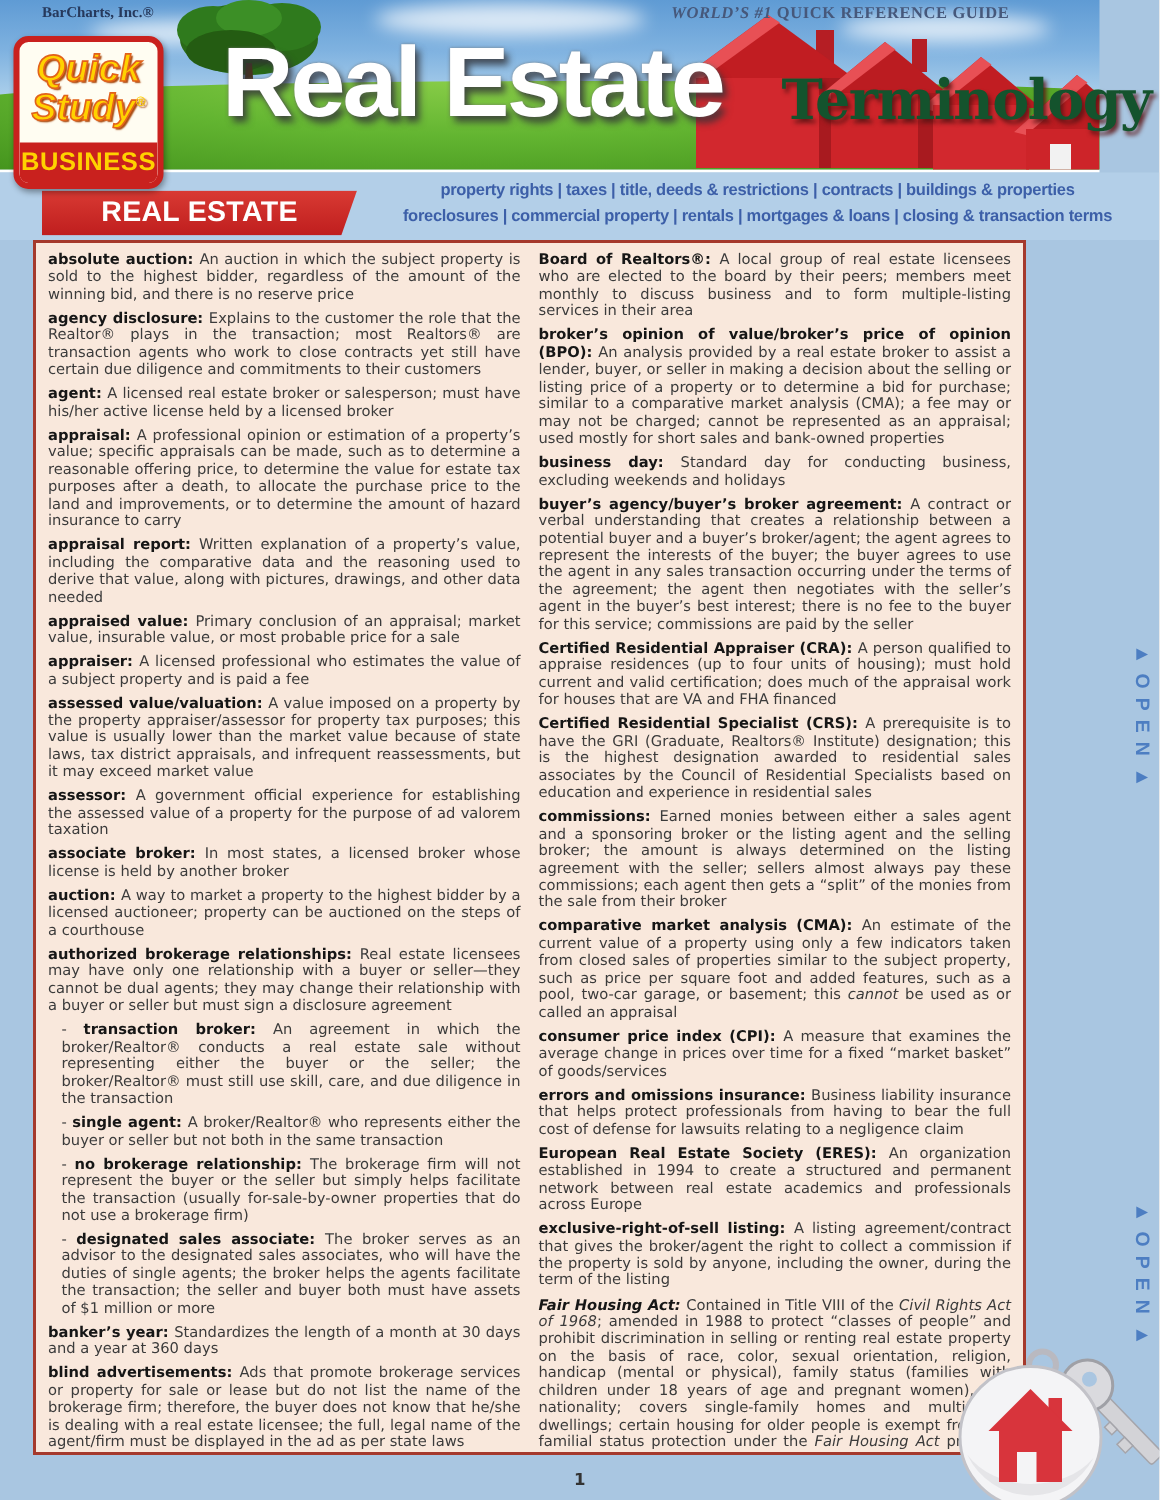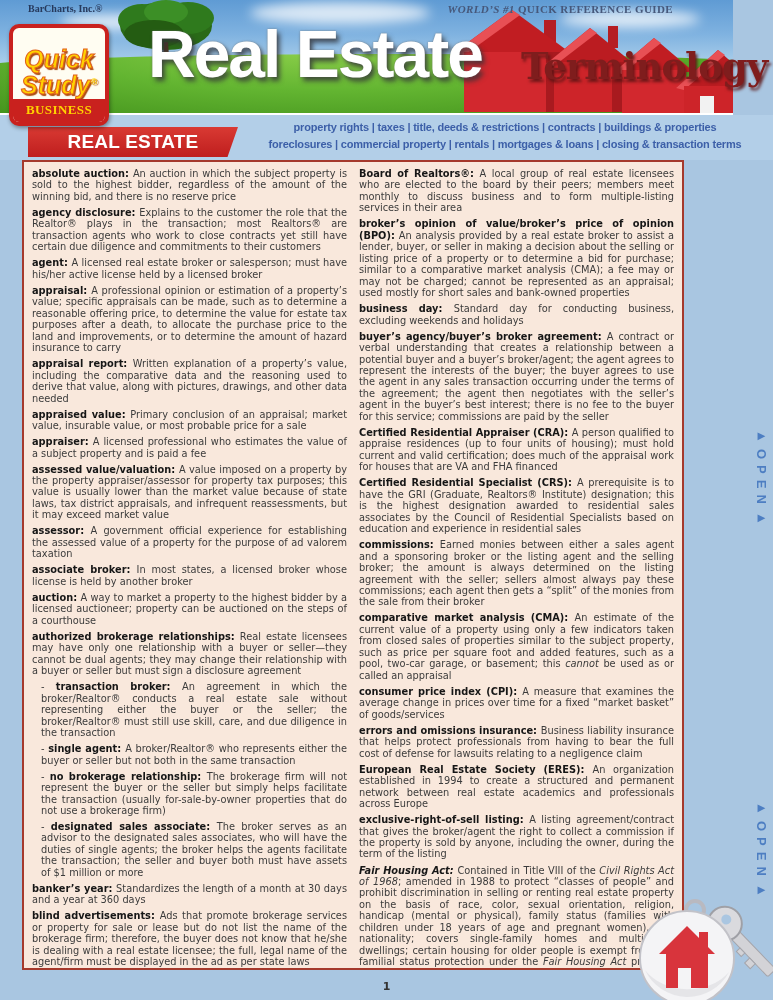--- a/index.html
+++ b/index.html
@@ -21,36 +21,36 @@
   .tree-svg{position:absolute;left:108px;top:0px;}
   .houses-svg{position:absolute;right:0;top:4px;}
   .publisher{position:absolute;left:28px;top:3px;font-size:10px;font-weight:bold;color:#26395c;
              font-family:"Liberation Serif",serif;}
   .tagline{position:absolute;left:0;right:60px;top:3px;text-align:right;font-size:11px;
            font-weight:bold;color:#46587b;letter-spacing:.4px;font-family:"Liberation Serif",serif;padding-left:44px;}
   .it{font-style:italic;}
   .title-main{position:absolute;left:112px;top:16px;font-size:66px;font-weight:bold;color:#fff;
               letter-spacing:-2px;z-index:4;font-family:"Liberation Sans",sans-serif;
               text-shadow:3px 4px 5px rgba(50,50,55,.8),0 0 2px rgba(120,120,120,.8);padding-left:36px;}
-  .title-sub{position:absolute;left:521px;top:44px;font-size:37px;font-weight:bold;color:#7f1d1d;
+  .title-sub{position:absolute;left:521px;top:44px;font-size:37px;font-weight:bold;color:#14532d;
              z-index:4;font-family:"DejaVu Serif",serif;letter-spacing:-1px;
              text-shadow:2px 3px 3px rgba(90,20,20,.85);}
 
   
   .logo{position:absolute;left:9px;top:24px;width:92px;height:94px;background:#fffdf2;
         border:4px solid #c9211e;border-radius:10px;z-index:10;box-shadow:1px 2px 4px rgba(0,0,0,.4);
         overflow:hidden;text-align:center;}
   .logo-word{font-family:"Liberation Sans",sans-serif;font-weight:bold;font-style:italic;
              font-size:25px;line-height:1.04;color:#ffd200;-webkit-text-stroke:1.1px #e2621b;
              text-shadow:1.5px 1.5px 1px #a84a10;}
-  .logo-word.first{margin-top:18px;}
+  .logo-word.first{margin-top:5px;}
   .logo-reg{font-size:9px;-webkit-text-stroke:0;vertical-align:super;}
   .logo-band{position:absolute;bottom:0;left:0;right:0;background:#c9211e;color:#ffd200;
-             font-weight:bold;font-size:13px;padding:3px 0 4px;letter-spacing:.4px;
-             font-family:Liberation Serif, serif;}
+             font-weight:bold;font-size:17px;padding:3px 0 4px;letter-spacing:.4px;
+             font-family:Liberation Sans, sans-serif;}
 
   
   .topic-band{position:absolute;left:0;top:115px;width:773px;height:45px;background:#b3cfe8;}
   .banner{position:absolute;left:28px;top:12px;width:210px;height:30px;
           background:linear-gradient(#d93a33,#bf1e1e);color:#fff;font-weight:bold;font-size:19px;
           line-height:30px;text-align:center;letter-spacing:.2px;
           clip-path:polygon(0 0,100% 0,95% 100%,0 100%);font-family:"Liberation Sans",sans-serif;}
   .topics{position:absolute;left:243px;right:6px;top:4px;text-align:center;color:#3c5fa8;
           font-weight:bold;font-size:11px;letter-spacing:-.2px;line-height:1.55;white-space:nowrap;
           font-family:"Liberation Sans",sans-serif;}

